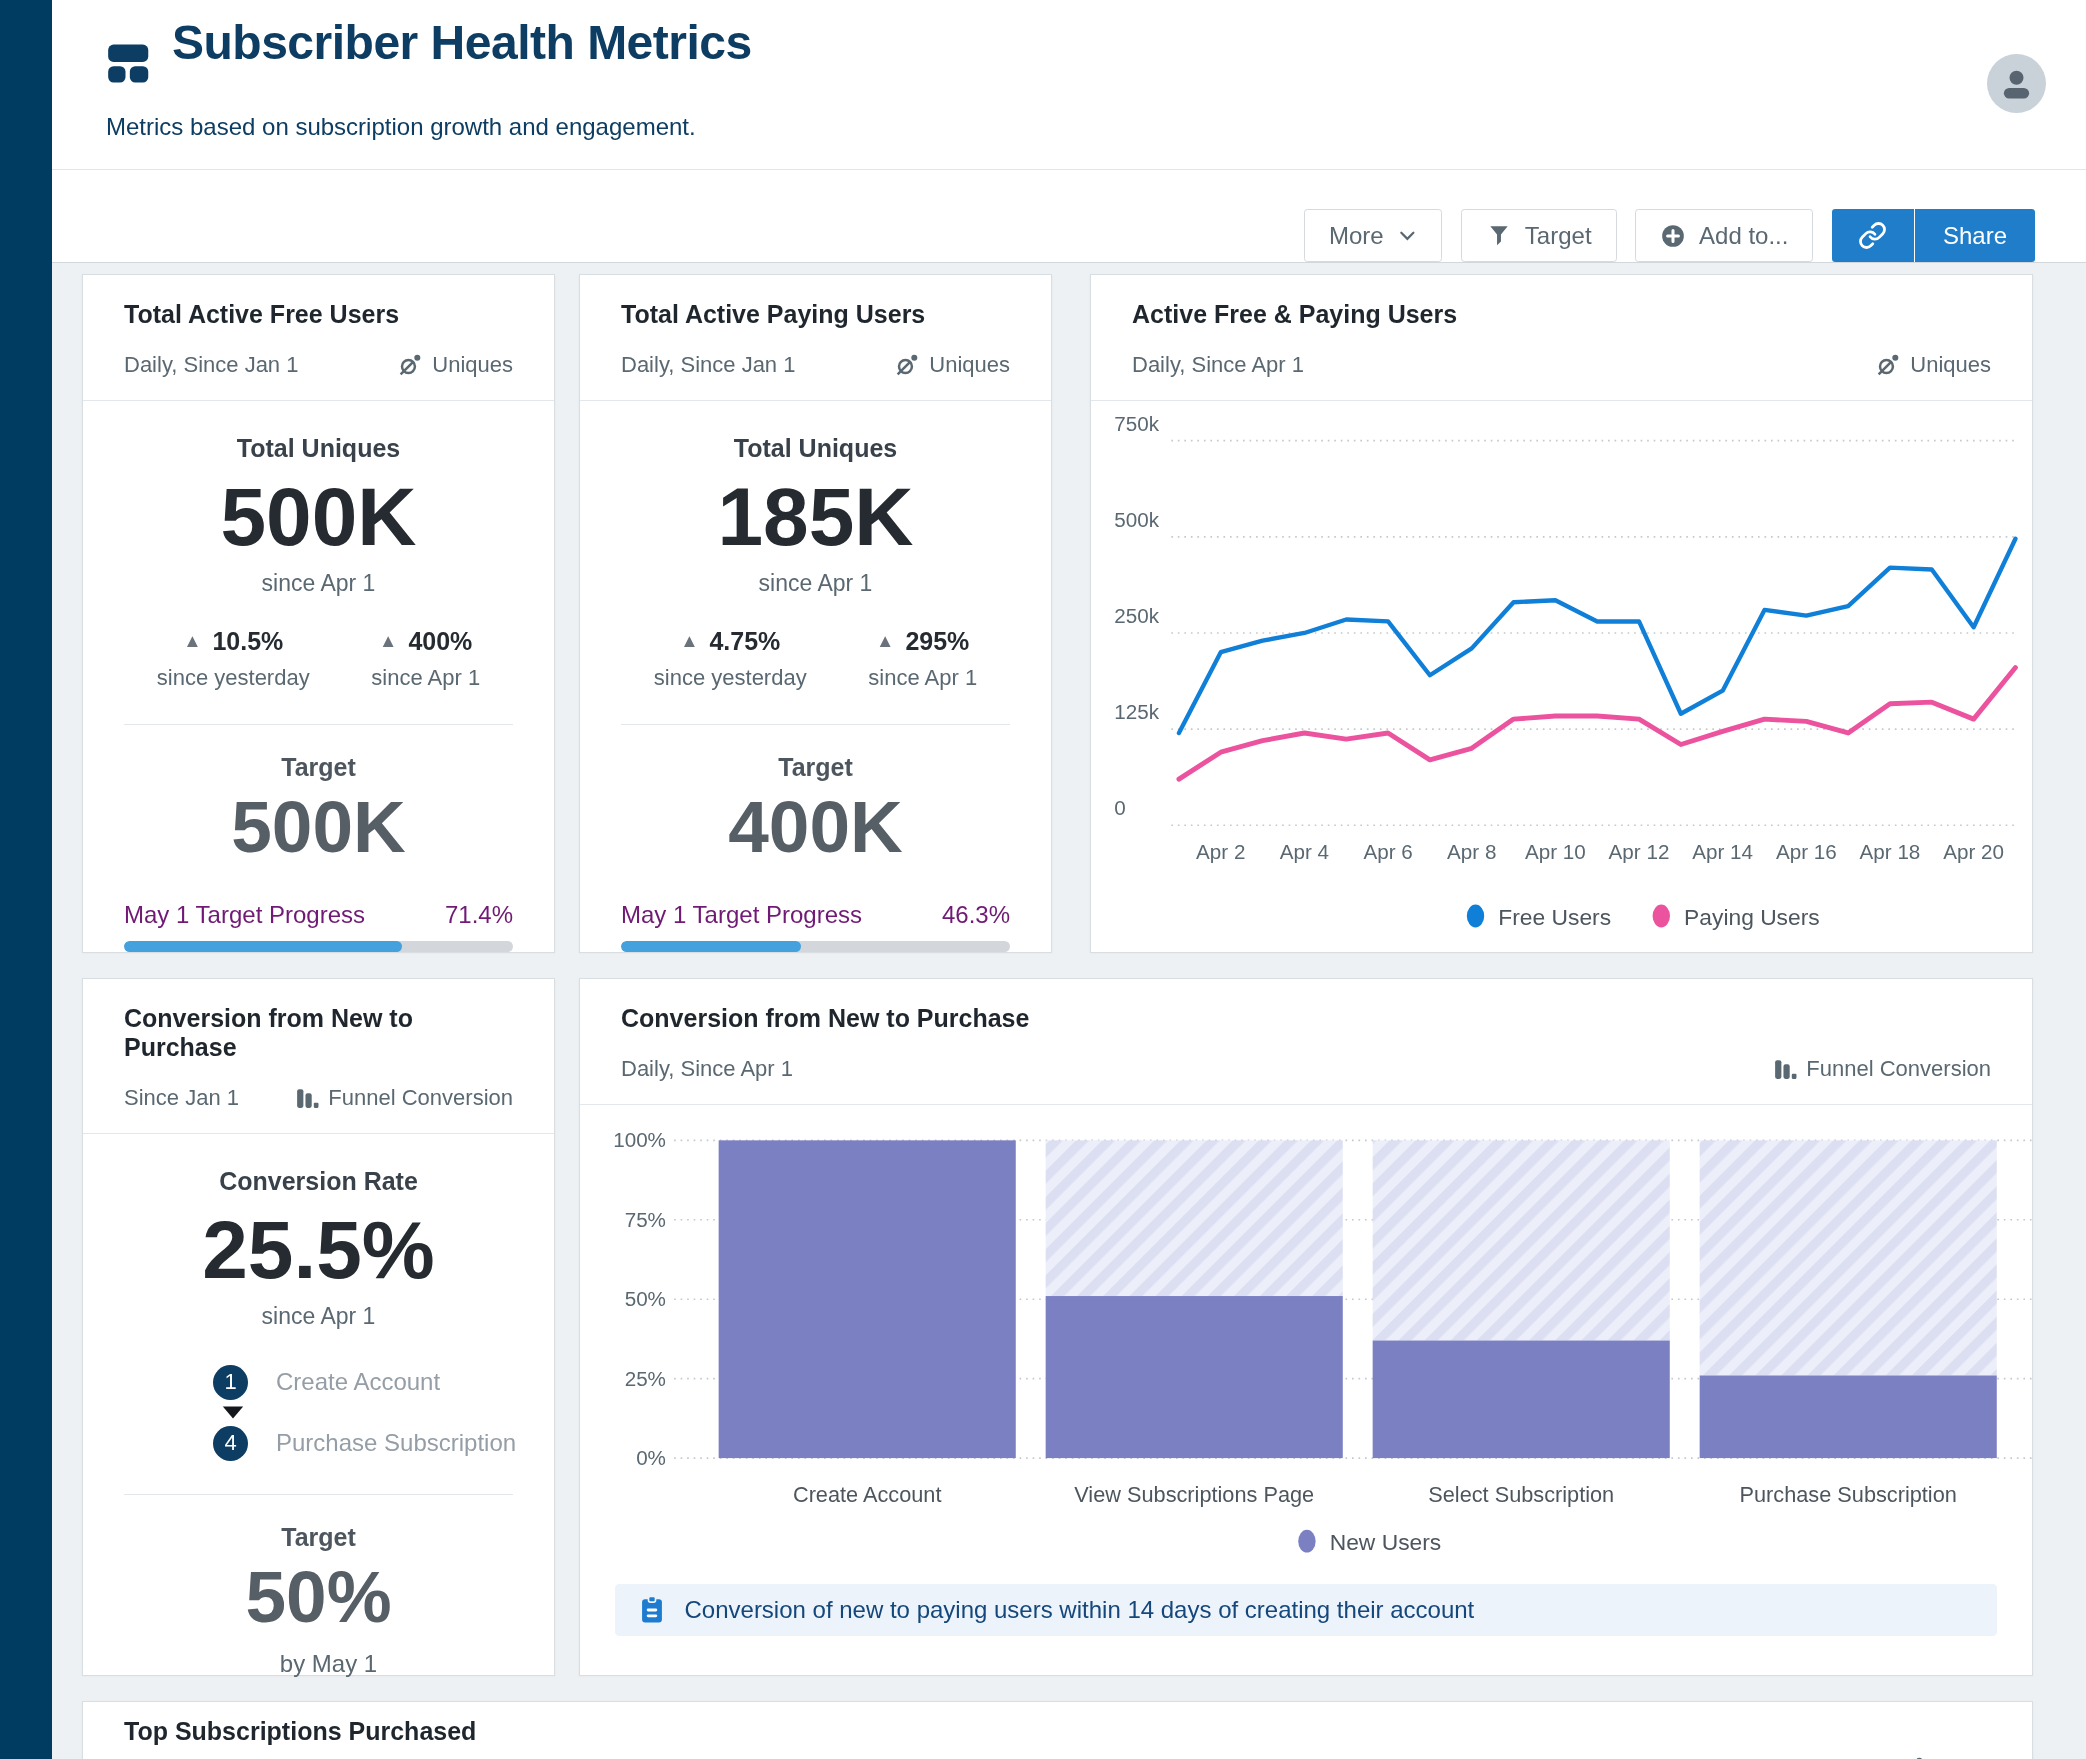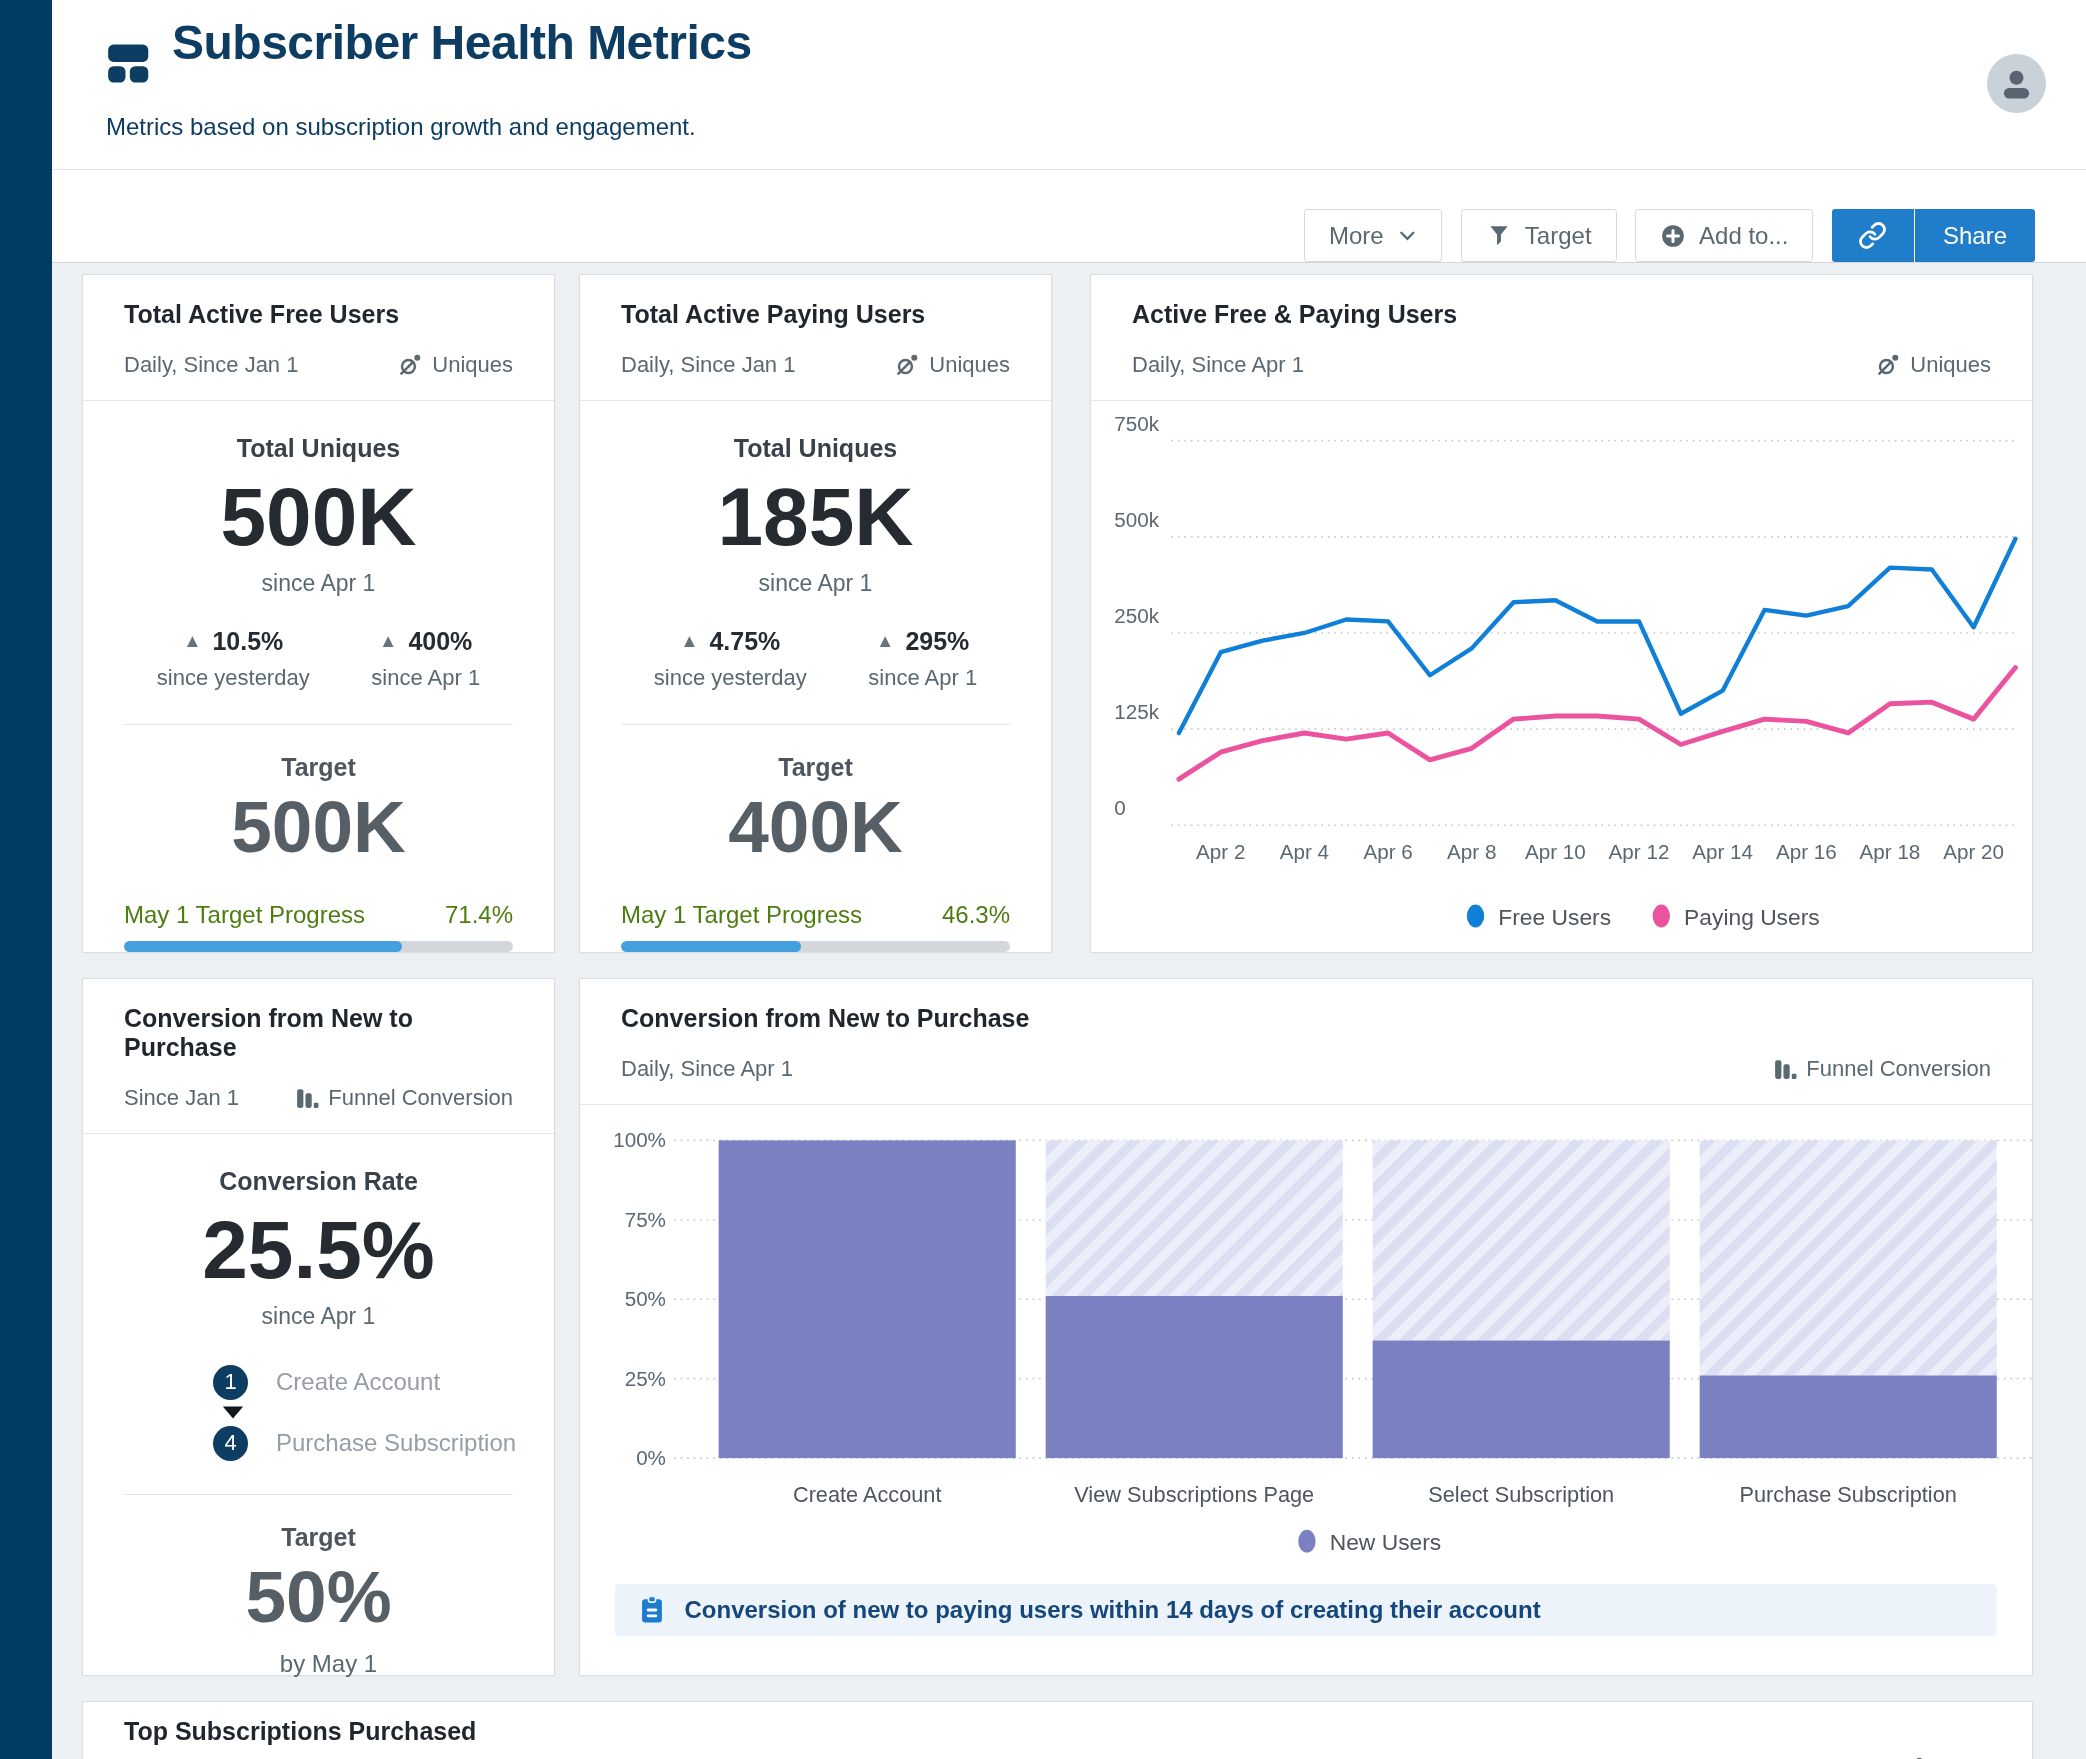--- a/index.html
+++ b/index.html
@@ -26,31 +26,31 @@
   .metric-value{margin-top:11px;font-size:82px;font-weight:600;color:#262b31;line-height:1.05;}
   .metric-since{margin-top:9.8px;font-size:23px;color:#5a6872;}
   .deltas{margin:30px 43px 0;display:flex;justify-content:space-around;}
   .delta-val{font-size:25px;font-weight:700;color:#262b31;display:flex;gap:11px;align-items:center;justify-content:center;}
   .tri{font-size:18.5px;color:#6a737b;}
   .delta-cap{margin-top:8.7px;font-size:22px;color:#5a6872;}
   .body-divider{margin:33px 41px 0;border:0;border-top:1.1px solid #e3e7ea;}
   .target-label{margin-top:28px;font-size:25px;font-weight:700;color:#4d565e;}
   .target-value{margin-top:7.6px;font-size:73px;font-weight:600;color:#565e66;line-height:1.05;}
   .target-cap{margin-top:14px;font-size:24px;color:#5a6872;padding-left:20px;}
-  .progress-row{margin:35px 41px 0;display:flex;justify-content:space-between;font-size:24px;color:#4d7c0f;}
+  .progress-row{margin:35px 41px 0;display:flex;justify-content:space-between;font-size:24px;color:#701a75;}
   .progress-track{margin:12px 41px 0;height:11px;background:#d3d7db;border-radius:5.4px;overflow:hidden;}
   .progress-fill{height:100%;background:#45a1dd;border-radius:5.4px;}
   .steps{margin:35px 0 0 130px;text-align:left;}
   .step{display:flex;align-items:center;gap:28px;}
   .step-circle{width:35px;height:35px;border-radius:50%;background:#0d3d62;color:#fff;font-size:22px;display:flex;align-items:center;justify-content:center;flex:0 0 35px;}
   .step-arrow{margin:5.4px 0 5.4px 7.6px;line-height:0;}
   .step-label{font-size:24px;color:#959ea6;}
   .chart-box{position:absolute;left:4px;top:0;width:100%;height:100%;border-radius:30px;}
   .note{position:absolute;left:35px;right:35px;top:605px;height:52px;background:#edf3fb;border-radius:4.3px;display:flex;align-items:center;gap:18.5px;padding:0 23px;box-sizing:border-box;}
-  .note-text{font-size:24px;font-weight:700;color:#14477b;}
+  .note-text{font-size:24px;font-weight:400;color:#14477b;}
   .compact-head{padding:15px 41px 0 41px;}
   .compact-head .sub-row{margin-top:9.8px;padding-bottom:16.3px;}
   svg{display:block;}
 </style>
 </head>
 <body>
 
 <div class="page">
   <div class="sidebar"></div>
 

